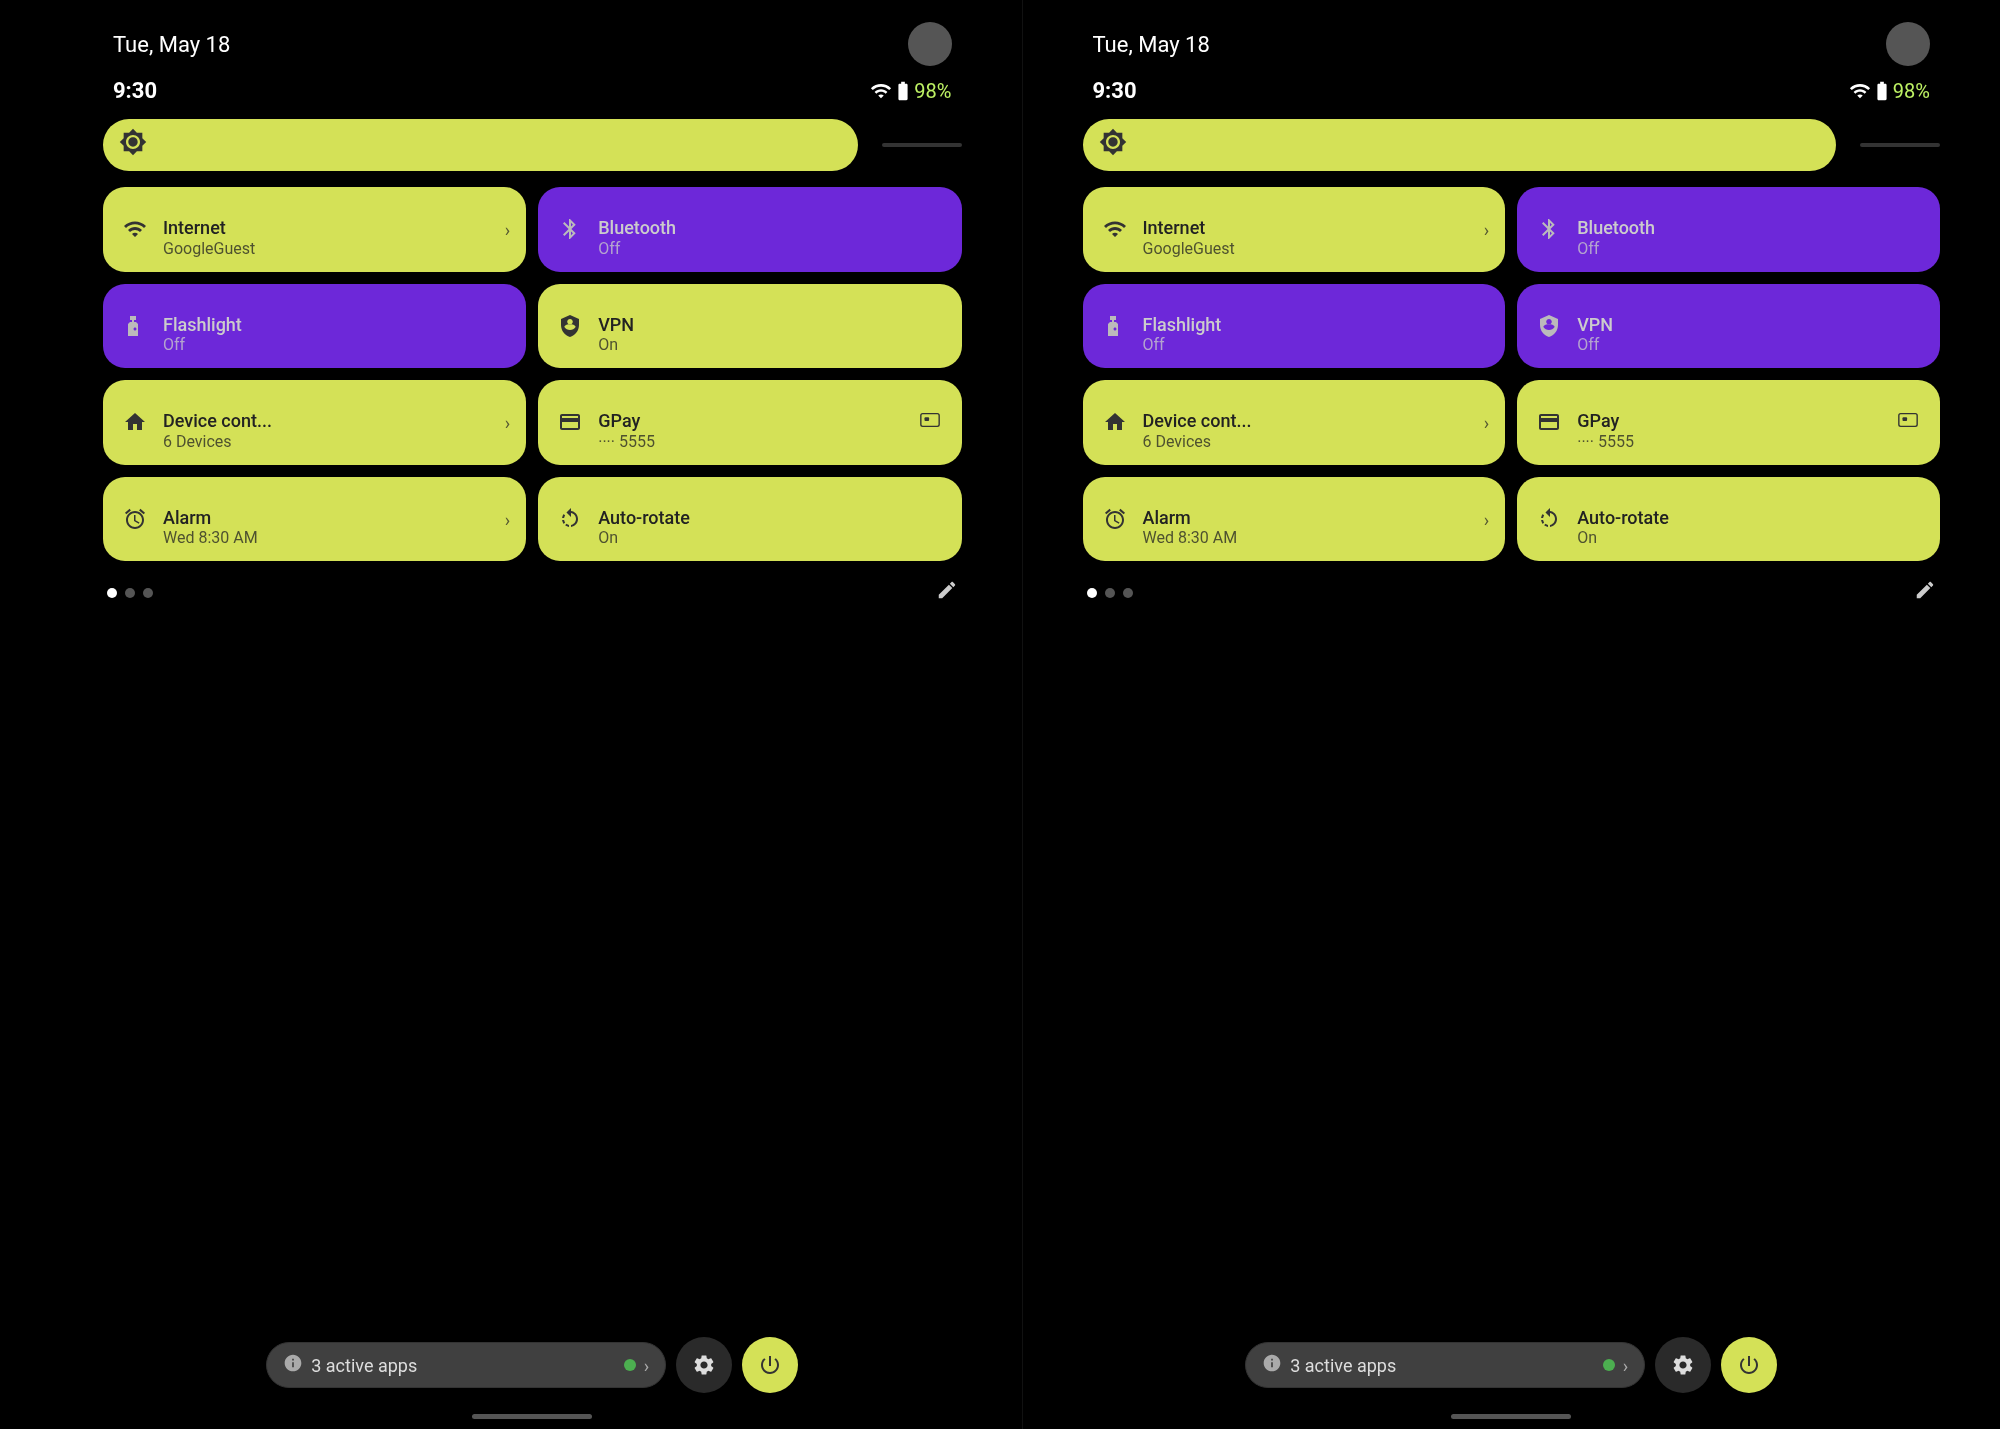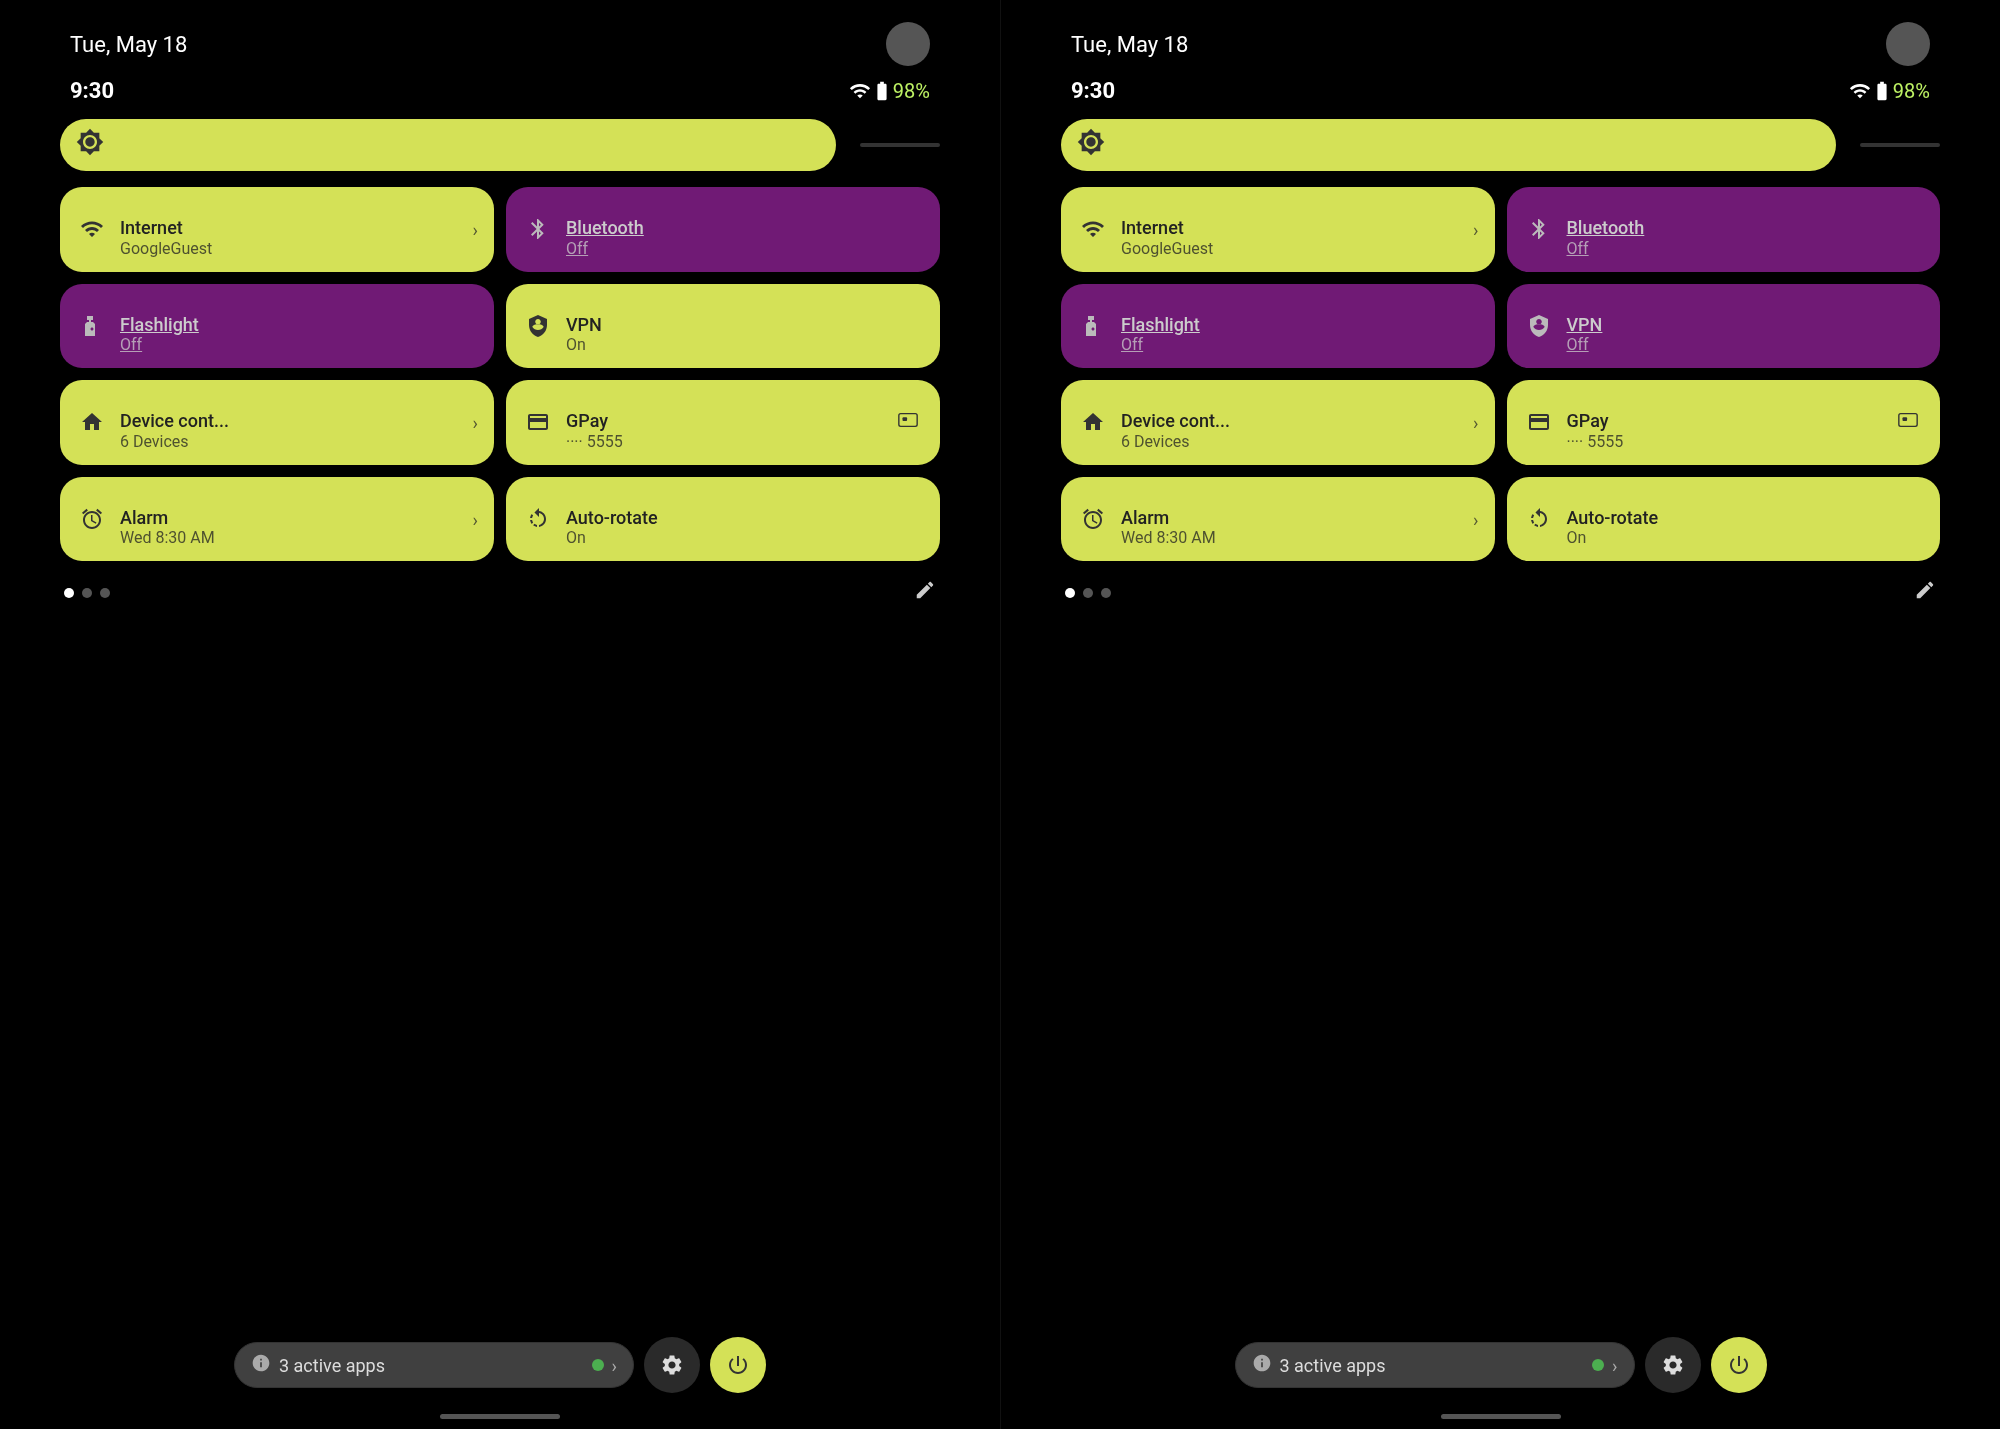--- a/index.html
+++ b/index.html
@@ -11,20 +11,21 @@
       justify-content: center;
       align-items: flex-start;
       font-family: 'Roboto', sans-serif;
       overflow: hidden;
     }
     .screen-container {
       display: flex;
       width: 2000px;
       height: 1429px;
       position: relative;
+      padding-left: 43px;
     }
     .phone-panel {
       width: 50%;
       height: 100%;
       background: #000;
       display: flex;
       flex-direction: column;
       align-items: center;
       padding: 0 60px;
       position: relative;
@@ -114,23 +115,22 @@
       gap: 12px;
       cursor: pointer;
       min-height: 72px;
       position: relative;
     }
     .tile.active {
       background: #d4e157;
       color: #222;
     }
     .tile.inactive {
-      background: #701a75;
+      background: #6d28d9;
       color: #ccc;
-      text-decoration: underline;
     }
     .tile-icon {
       width: 32px;
       height: 32px;
       display: flex;
       align-items: center;
       justify-content: center;
       font-size: 22px;
       flex-shrink: 0;
     }

